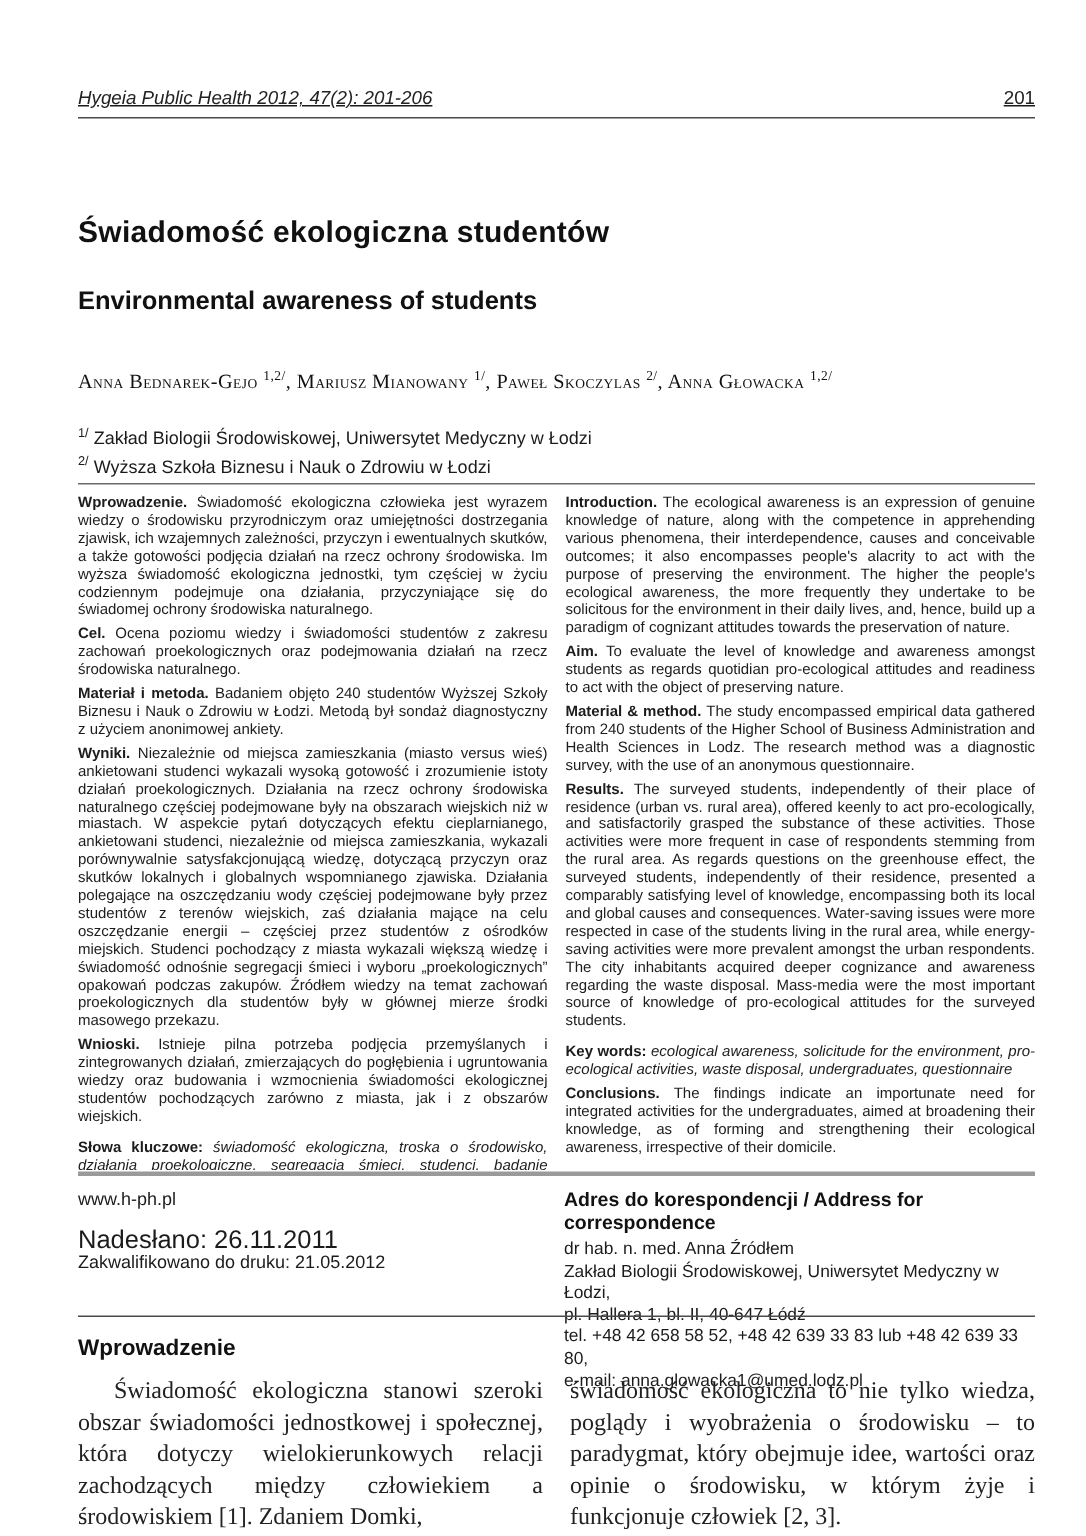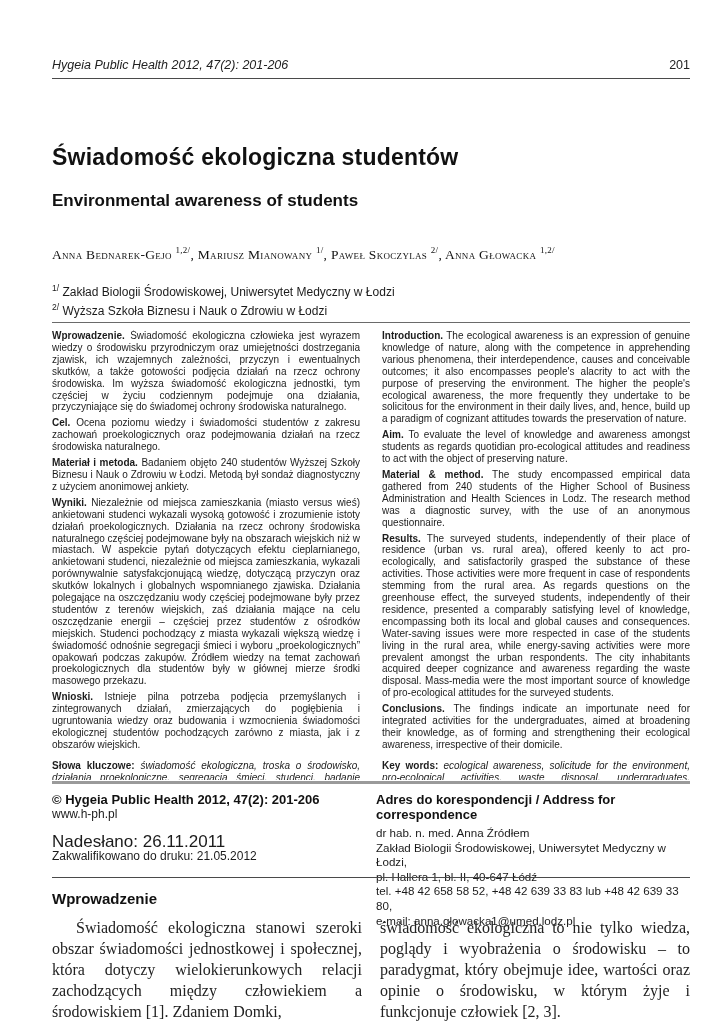--- a/index.html
+++ b/index.html
@@ -7,40 +7,40 @@
     position:relative;
     width:724px;height:1024px;
     background:#ffffff;
     overflow:hidden;
     font-family:"Liberation Sans",sans-serif;
     color:#1b1b1b;
     box-sizing:border-box;
   }
   .abs{position:absolute;left:52px;right:34px;}
   
-  .jheader{top:58px;display:flex;justify-content:space-between;align-items:flex-start;font-size:12.5px;}
+  .jheader{top:58px;display:flex;justify-content:space-between;align-items:flex-start;font-size:12.5px;text-decoration:underline;}
   .jref{font-style:italic;color:#222;}
   .pnum{font-style:normal;color:#222;}
   .rule{position:absolute;left:52px;right:34px;border:0;margin:0;}
   .rule-header{top:78px;border-top:1.6px solid #4a4a4a;}
   .rule-abstract{top:322px;border-top:1.6px solid #6a6a6a;}
   .rule-gray{top:781px;border-top:3px solid #9a9a9a;}
   .rule-footer{top:877px;border-top:1.3px solid #4a4a4a;}
   
-  .title{top:144px;font-size:23px;font-weight:700;letter-spacing:.2px;color:#111;}
+  .title{top:144px;font-size:20px;font-weight:700;letter-spacing:.2px;color:#111;}
   .subtitle{top:191px;font-size:17px;font-weight:700;color:#111;}
   
   .authors{top:245px;font-size:13.5px;color:#111;font-variant:small-caps;letter-spacing:.3px;font-family:Liberation Serif, serif;}
   .authors sup{font-size:9px;font-variant:normal;}
   .affils{top:281px;font-size:12px;line-height:15px;color:#1b1b1b;}
   .affils sup{font-size:8.5px;}
   
   .abstract-grid{
     top:330px;height:450px;overflow:hidden;
-    display:grid;grid-template-columns:1fr 1fr;column-gap:22px;
+    display:grid;grid-template-columns:1fr 1fr;column-gap:12px;
   }
   .abs-col{font-size:10px;line-height:11.9px;text-align:justify;color:#1c1c1c;}
   .abs-p{margin:0 0 4px 0;}
   .abs-p b{font-weight:700;}
   .keywords{margin-top:9px;}
   .keywords i{font-style:italic;}
   
   .footer-grid{top:792px;display:grid;grid-template-columns:1fr 1fr;column-gap:10px;}
   .copyright{font-size:13px;font-weight:700;color:#111;}
   .website{font-size:12px;}
@@ -87,30 +87,29 @@
         <p class="abs-p"><b>Materiał i metoda.</b> Badaniem objęto 240 studentów Wyższej Szkoły Biznesu i Nauk o Zdrowiu w Łodzi. Metodą był sondaż diagnostyczny z użyciem anonimowej ankiety.</p>
         <p class="abs-p"><b>Wyniki.</b> Niezależnie od miejsca zamieszkania (miasto versus wieś) ankietowani studenci wykazali wysoką gotowość i zrozumienie istoty działań proekologicznych. Działania na rzecz ochrony środowiska naturalnego częściej podejmowane były na obszarach wiejskich niż w miastach. W aspekcie pytań dotyczących efektu cieplarnianego, ankietowani studenci, niezależnie od miejsca zamieszkania, wykazali porównywalnie satysfakcjonującą wiedzę, dotyczącą przyczyn oraz skutków lokalnych i globalnych wspomnianego zjawiska. Działania polegające na oszczędzaniu wody częściej podejmowane były przez studentów z terenów wiejskich, zaś działania mające na celu oszczędzanie energii – częściej przez studentów z ośrodków miejskich. Studenci pochodzący z miasta wykazali większą wiedzę i świadomość odnośnie segregacji śmieci i wyboru „proekologicznych” opakowań podczas zakupów. Źródłem wiedzy na temat zachowań proekologicznych dla studentów były w głównej mierze środki masowego przekazu.</p>
         <p class="abs-p"><b>Wnioski.</b> Istnieje pilna potrzeba podjęcia przemyślanych i zintegrowanych działań, zmierzających do pogłębienia i ugruntowania wiedzy oraz budowania i wzmocnienia świadomości ekologicznej studentów pochodzących zarówno z miasta, jak i z obszarów wiejskich.</p>
         <p class="abs-p keywords"><b>Słowa kluczowe:</b><i> świadomość ekologiczna, troska o środowisko, działania proekologiczne, segregacja śmieci, studenci, badanie ankietowe</i></p>
       </div>
     <div class="abs-col">
         <p class="abs-p"><b>Introduction.</b> The ecological awareness is an expression of genuine knowledge of nature, along with the competence in apprehending various phenomena, their interdependence, causes and conceivable outcomes; it also encompasses people's alacrity to act with the purpose of preserving the environment. The higher the people's ecological awareness, the more frequently they undertake to be solicitous for the environment in their daily lives, and, hence, build up a paradigm of cognizant attitudes towards the preservation of nature.</p>
         <p class="abs-p"><b>Aim.</b> To evaluate the level of knowledge and awareness amongst students as regards quotidian pro-ecological attitudes and readiness to act with the object of preserving nature.</p>
         <p class="abs-p"><b>Material &amp; method.</b> The study encompassed empirical data gathered from 240 students of the Higher School of Business Administration and Health Sciences in Lodz. The research method was a diagnostic survey, with the use of an anonymous questionnaire.</p>
         <p class="abs-p"><b>Results.</b> The surveyed students, independently of their place of residence (urban vs. rural area), offered keenly to act pro-ecologically, and satisfactorily grasped the substance of these activities. Those activities were more frequent in case of respondents stemming from the rural area. As regards questions on the greenhouse effect, the surveyed students, independently of their residence, presented a comparably satisfying level of knowledge, encompassing both its local and global causes and consequences. Water-saving issues were more respected in case of the students living in the rural area, while energy-saving activities were more prevalent amongst the urban respondents. The city inhabitants acquired deeper cognizance and awareness regarding the waste disposal. Mass-media were the most important source of knowledge of pro-ecological attitudes for the surveyed students.</p>
+        <p class="abs-p keywords"><b>Key words:</b><i> ecological awareness, solicitude for the environment, pro-ecological activities, waste disposal, undergraduates, questionnaire</i></p>
         <p class="abs-p"><b>Conclusions.</b> The findings indicate an importunate need for integrated activities for the undergraduates, aimed at broadening their knowledge, as of forming and strengthening their ecological awareness, irrespective of their domicile.</p>
-        <p class="abs-p keywords"><b>Key words:</b><i> ecological awareness, solicitude for the environment, pro-ecological activities, waste disposal, undergraduates, questionnaire</i></p>
       </div>
   </div>
 
   <hr class="rule rule-gray">
 
   <div class="abs footer-grid">
     <div>
-      <div class="copyright">© Hygeia  Public Health  2012, 47(2): 201-206</div>
       <div class="website">www.h-ph.pl</div>
       <div class="received">Nadesłano: 26.11.2011</div>
       <div class="accepted">Zakwalifikowano do druku: 21.05.2012</div>
     </div>
     <div>
       <div class="corr-head">Adres do korespondencji / Address for correspondence</div>
       <div class="corr-lines">
           <div>dr hab. n. med. Anna Źródłem</div>
           <div>Zakład Biologii Środowiskowej, Uniwersytet Medyczny w Łodzi,</div>
           <div>pl. Hallera 1, bl. II, 40-647 Łódź</div>

